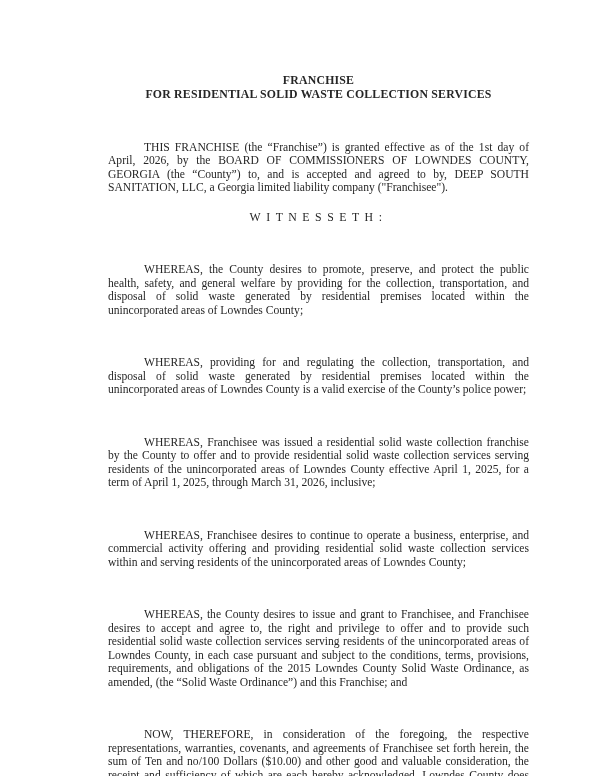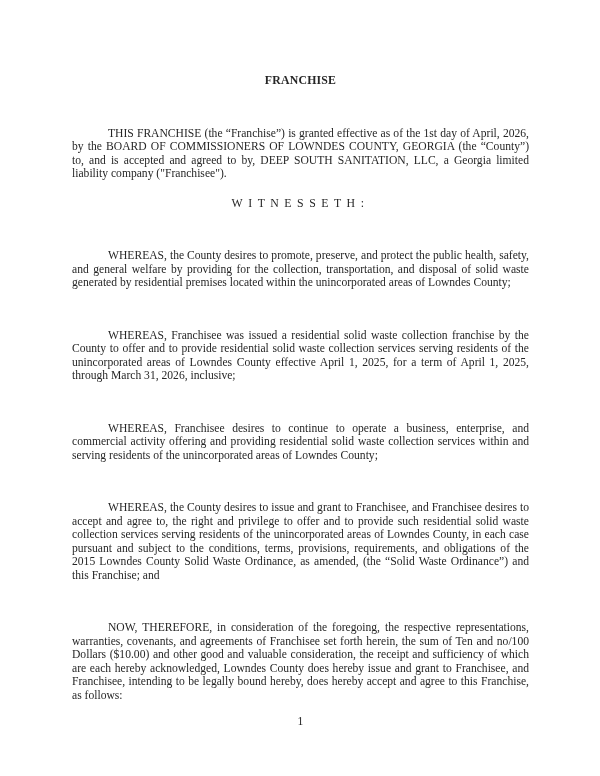--- a/index.html
+++ b/index.html
@@ -5,21 +5,21 @@
   * { margin: 0; padding: 0; box-sizing: border-box; }
   html, body {
     background: #ffffff;
     font-family: "Liberation Serif", "DejaVu Serif", serif;
   }
   .page {
     position: relative;
     width: 600px;
     height: 776px;
     background: #ffffff;
-    padding: 74px 71px 0 72px;
+    padding: 74px 71px 0 108px;
     color: #262626;
     font-size: 11.6px;
     line-height: 13.5px;
     overflow: hidden;
   }
   .doc-title {
     text-align: center;
     font-weight: bold;
     font-size: 11.8px;
     line-height: 13.8px;
@@ -45,27 +45,29 @@
     margin-top: 5px;
   }
 </style>
 </head>
 <body>
 
 <div class="page">
 
   <div class="title-block">
     <div class="doc-title">FRANCHISE</div>
+    <div class="doc-title">FOR RESIDENTIAL SOLID WASTE COLLECTION SERVICES</div>
   </div>
 
   <p class="body-para">THIS FRANCHISE (the “Franchise”) is granted effective as of the 1st day of April, 2026, by the BOARD OF COMMISSIONERS OF LOWNDES COUNTY, GEORGIA (the “County”) to, and is accepted and agreed to by, DEEP SOUTH SANITATION, LLC, a Georgia limited liability company ("Franchisee").</p>
 
   <div class="witnesseth">WITNESSETH:</div>
 
   <p class="body-para">WHEREAS, the County desires to promote, preserve, and protect the public health, safety, and general welfare by providing for the collection, transportation, and disposal of solid waste generated by residential premises located within the unincorporated areas of Lowndes County;</p>
+  <p class="body-para">WHEREAS, providing for and regulating the collection, transportation, and disposal of solid waste generated by residential premises located within the unincorporated areas of Lowndes County is a valid exercise of the County’s police power;</p>
   <p class="body-para">WHEREAS, Franchisee was issued a residential solid waste collection franchise by the County to offer and to provide residential solid waste collection services serving residents of the unincorporated areas of Lowndes County effective April 1, 2025, for a term of April 1, 2025, through March 31, 2026, inclusive;</p>
   <p class="body-para">WHEREAS, Franchisee desires to continue to operate a business, enterprise, and commercial activity offering and providing residential solid waste collection services within and serving residents of the unincorporated areas of Lowndes County;</p>
   <p class="body-para">WHEREAS, the County desires to issue and grant to Franchisee, and Franchisee desires to accept and agree to, the right and privilege to offer and to provide such residential solid waste collection services serving residents of the unincorporated areas of Lowndes County, in each case pursuant and subject to the conditions, terms, provisions, requirements, and obligations of the 2015 Lowndes County Solid Waste Ordinance, as amended, (the “Solid Waste Ordinance”) and this Franchise; and</p>
   <p class="body-para">NOW, THEREFORE, in consideration of the foregoing, the respective representations, warranties, covenants, and agreements of Franchisee set forth herein, the sum of Ten and no/100 Dollars ($10.00) and other good and valuable consideration, the receipt and sufficiency of which are each hereby acknowledged, Lowndes County does hereby issue and grant to Franchisee, and Franchisee, intending to be legally bound hereby, does hereby accept and agree to this Franchise, as follows:</p>
 
   <div class="page-number">1</div>
 
 </div>
 
 </body></html>

